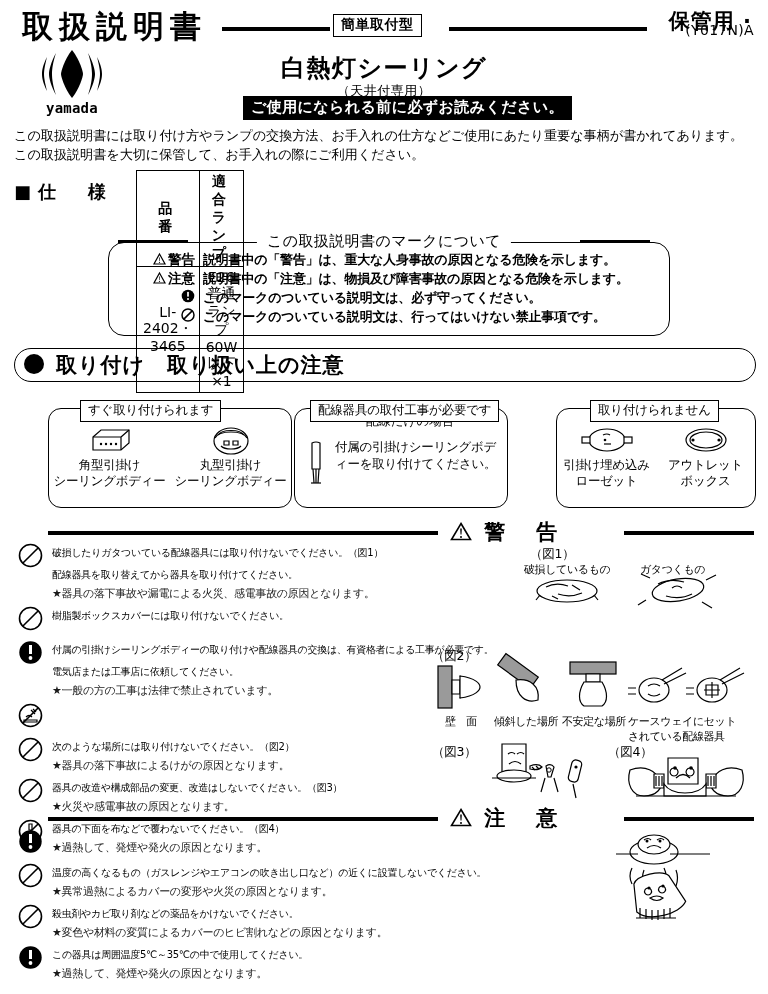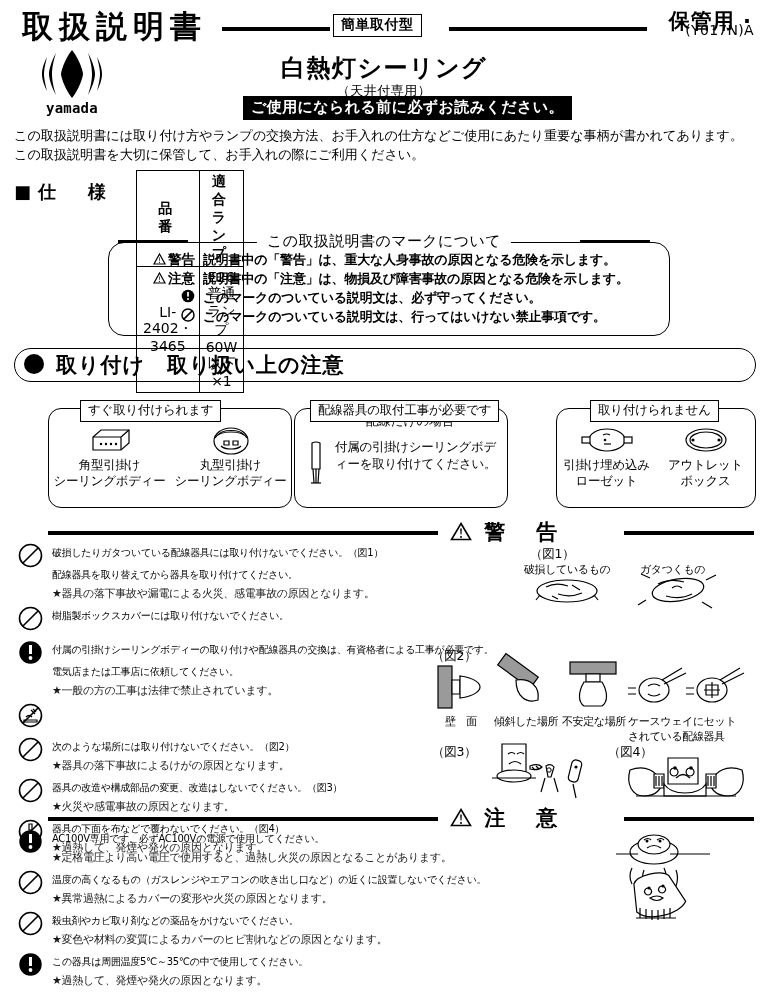--- a/index.html
+++ b/index.html
@@ -610,24 +610,20 @@
   <div class="alist" id="caut-list">
 
     <div class="aitem">
       <div class="aicon">
         <svg width="25" height="25" viewBox="0 0 25 25">
             <circle cx="12.5" cy="12.5" r="11.2" fill="#000"></circle>
             <rect x="11" y="5" width="3" height="9" fill="#fff"></rect>
             <circle cx="12.5" cy="18" r="1.9" fill="#fff"></circle>
           </svg>
       </div>
-      <div class="abody">
-        <div class="amain">AC100V専用です。必ずAC100Vの電源で使用してください。</div>
-        <div class="asub">★定格電圧より高い電圧で使用すると、過熱し火災の原因となることがあります。</div>
-      </div>
     </div>
 
     <div class="aitem">
       <div class="aicon">
         <svg width="25" height="25" viewBox="0 0 25 25">
             <circle cx="12.5" cy="12.5" r="11" fill="none" stroke="#000" stroke-width="1.6"></circle>
             <line x1="4.7" y1="20.3" x2="20.3" y2="4.7" stroke="#000" stroke-width="1.6"></line>
           </svg>
       </div>
       <div class="abody">

